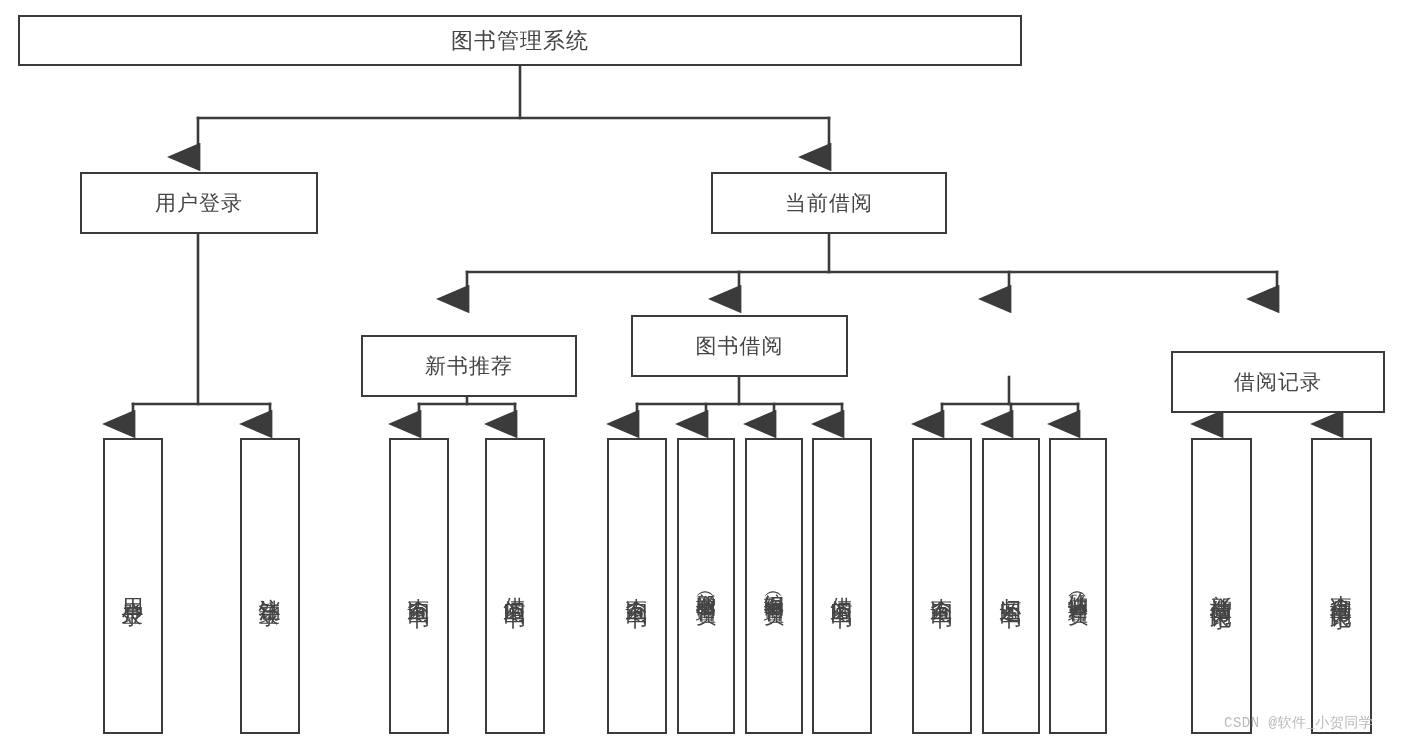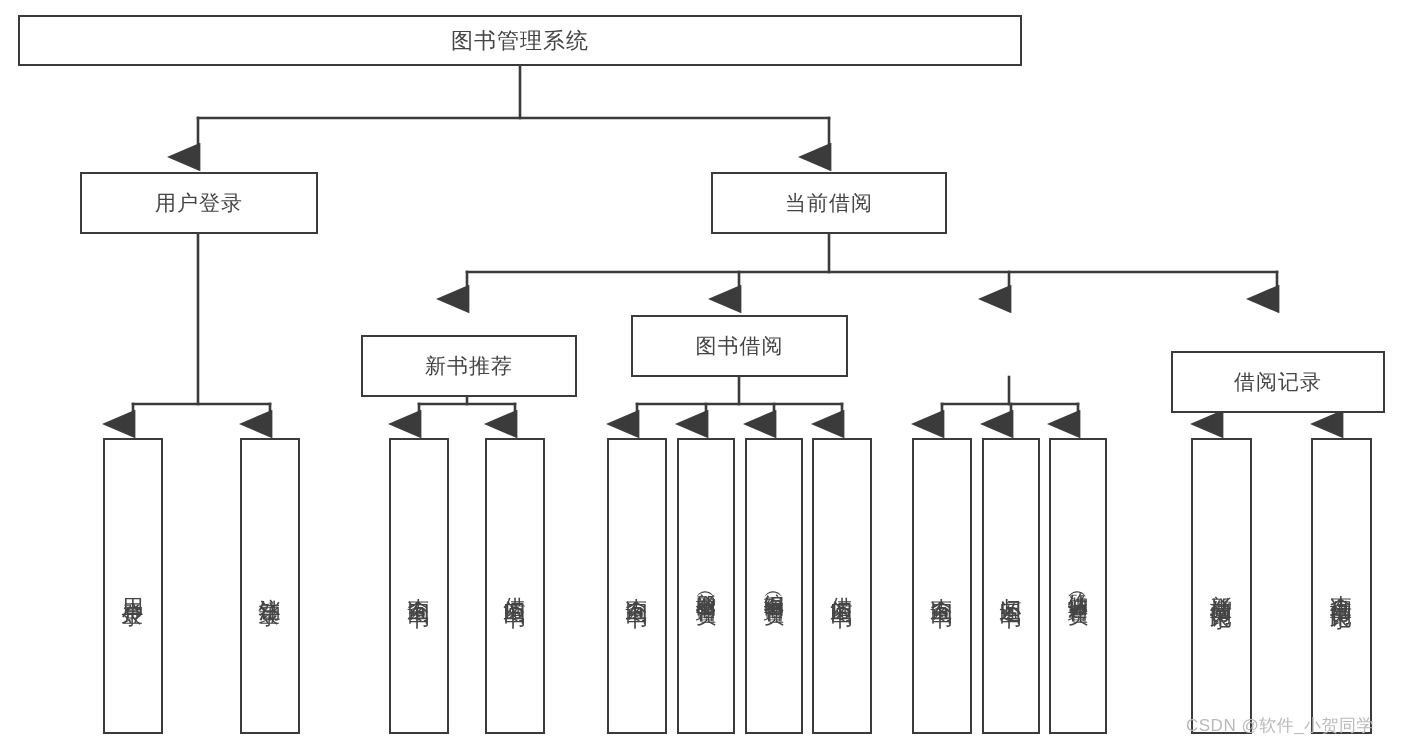--- a/index.html
+++ b/index.html
@@ -66,27 +66,27 @@
     letter-spacing: 3px;
     white-space: normal;
     max-height: 100%;
   }
   .node.vert.narrow .label {
     font-size: 20px;
     letter-spacing: 2px;
   }
   .watermark {
     position: absolute;
-    left: 1186px;
+    left: 1224px;
     top: 714px;
-    font-size: 17px;
+    font-size: 14px;
     color: #b9b9b9;
     letter-spacing: 0.5px;
     white-space: nowrap;
-    font-family: Liberation Sans, sans-serif;
+    font-family: Liberation Mono, monospace;
   }
 </style>
 </head>
 <body>
 
 <div id="diagram-root">
 
   <svg id="edges-layer" width="1405" height="747" viewBox="0 0 1405 747" xmlns="http://www.w3.org/2000/svg">
     <defs>
       <marker id="arrow" viewBox="0 0 12 14" refX="6" refY="13" markerWidth="11" markerHeight="13" orient="auto-start-reverse">

